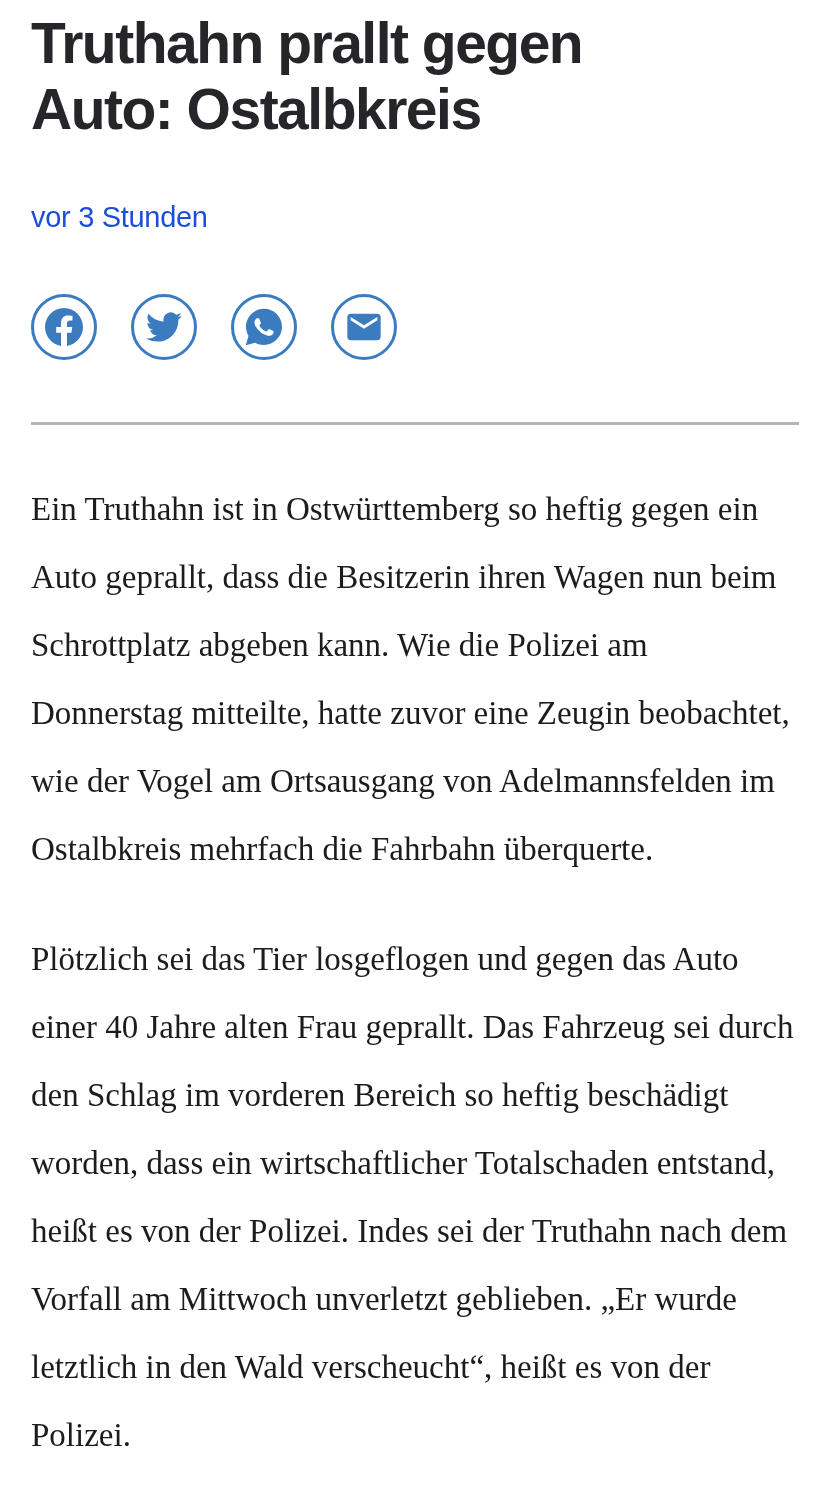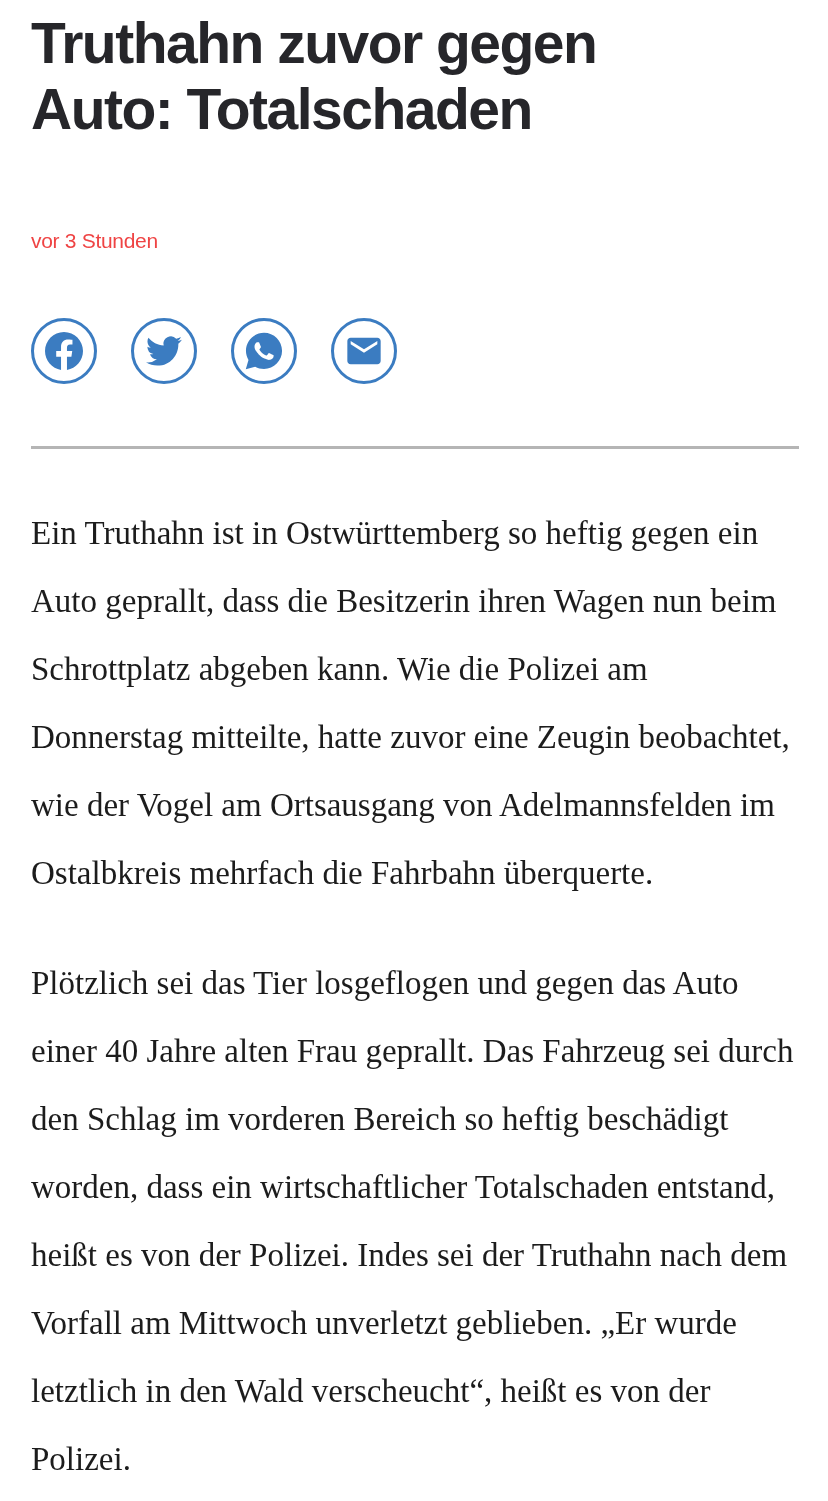--- a/index.html
+++ b/index.html
@@ -21,24 +21,24 @@
     margin: 10px 0 0 0;
     font-size: 57px;
     line-height: 66px;
     font-weight: 700;
     letter-spacing: -1.5px;
     color: #26262a;
     max-width: 700px;
     font-family: "Liberation Sans", sans-serif;
   }
   .timestamp {
-    margin-top: 84px;
-    font-size: 21px;
+    margin-top: 60px;
+    font-size: 29px;
     line-height: 30px;
-    color: #ef4444;
+    color: #1d4ed8;
     letter-spacing: -0.3px;
   }
   .share-row {
     margin-top: 62px;
     display: flex;
     gap: 34px;
     align-items: center;
   }
   .share-btn {
     width: 66px;
@@ -81,21 +81,21 @@
     display: inline-block;
     cursor: pointer;
     text-align: right;
   }
 </style>
 </head>
 <body>
 
 <div class="content">
 
-  <h1 class="headline">Truthahn zuvor gegen Auto: Totalschaden</h1>
+  <h1 class="headline">Truthahn prallt gegen Auto: Ostalbkreis</h1>
 
   <div class="timestamp">vor 3 Stunden</div>
 
   <div class="share-row">
 
     <button class="share-btn" aria-label="Facebook">
       <span>
         <svg width="38" height="38" viewBox="0 0 24 24">
           <path fill="#3b7cc1" d="M24 12.073C24 5.405 18.627 0 12 0S0 5.405 0 12.073C0 18.1 4.388 23.094 10.125 24v-8.437H7.078v-3.49h3.047v-2.66c0-3.026 1.792-4.697 4.533-4.697 1.313 0 2.686.236 2.686.236v2.971H15.83c-1.491 0-1.956.93-1.956 1.886v2.264h3.328l-.532 3.49h-2.796V24C19.612 23.094 24 18.1 24 12.073z"></path>
         </svg>

